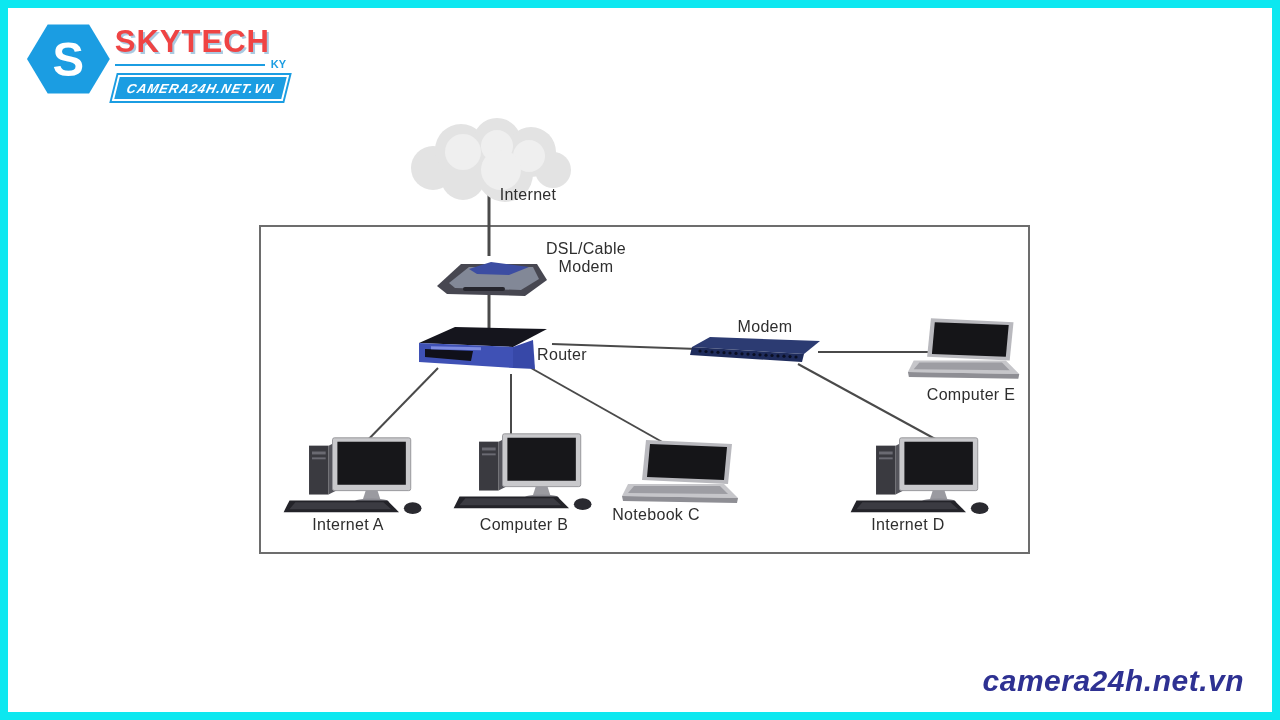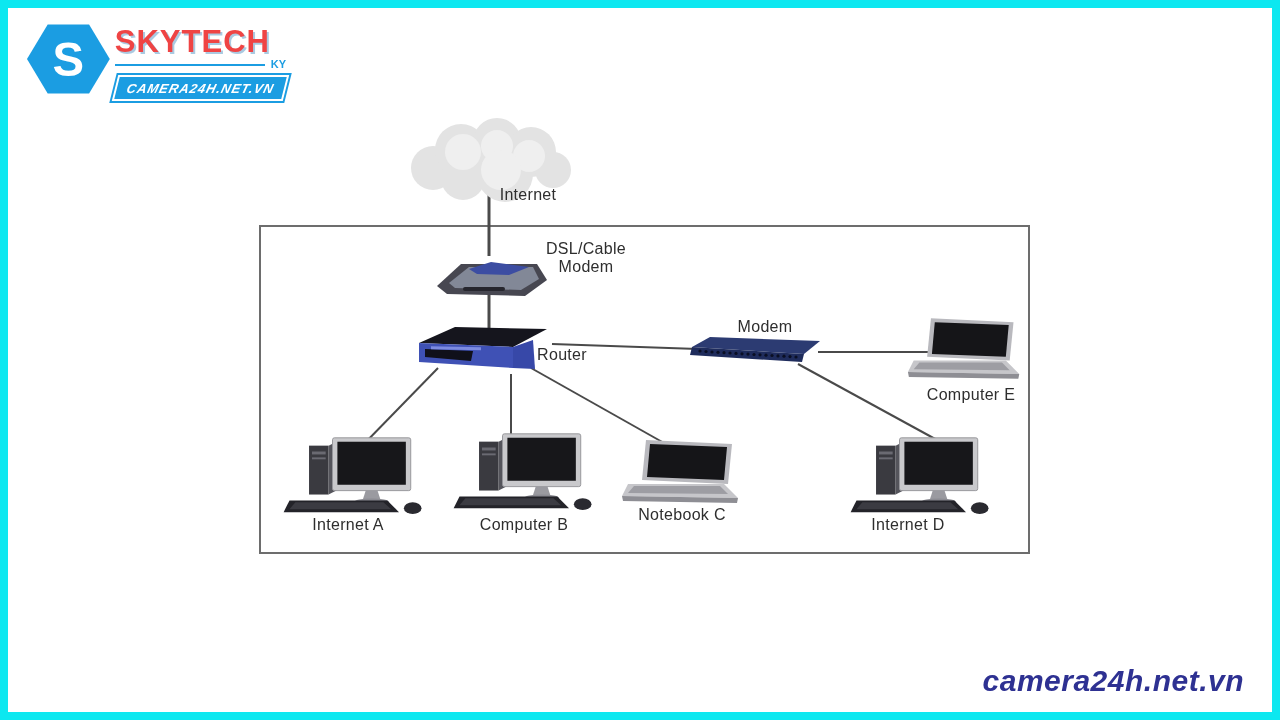--- a/index.html
+++ b/index.html
@@ -201,21 +201,21 @@
   </svg>
   <div class="node-label" style="left:456px; top:508px; width:120px;">Computer B</div>
 
   <svg class="abs" style="left:612px; top:430px;" width="125" height="72" viewBox="0 0 125 72">
     <polygon points="26,2 112,6 108,46 22,42" fill="#b9b9be"></polygon>
     <polygon points="30,6 107,9 104,42 27,39" fill="#151518"></polygon>
     <polygon points="8,46 104,46 118,60 2,58" fill="#c6c6ca"></polygon>
     <polygon points="14,48 100,48 108,56 8,55" fill="#9d9da3"></polygon>
     <polygon points="2,58 118,60 117,65 3,63" fill="#8e8e94"></polygon>
   </svg>
-  <div class="node-label" style="left:614px; top:498px; width:120px;">Notebook C</div>
+  <div class="node-label" style="left:588px; top:498px; width:120px;">Notebook C</div>
 
   <svg class="abs" style="left:838px; top:422px;" width="152" height="88" viewBox="0 0 150 90">
     <rect x="28" y="16" width="20" height="50" fill="#3a3a40"></rect>
     <polygon points="48,16 56,12 56,62 48,66" fill="#55555c"></polygon>
     <rect x="31" y="22" width="14" height="3" fill="#6a6a72"></rect>
     <rect x="31" y="28" width="14" height="2" fill="#6a6a72"></rect>
     <rect x="52" y="8" width="80" height="54" rx="2" fill="#c9c9cc" stroke="#97979b" stroke-width="1"></rect>
     <rect x="57" y="12" width="70" height="44" fill="#17171a"></rect>
     <polygon points="86,62 98,62 101,71 83,71" fill="#9a9aa0"></polygon>
     <ellipse cx="92" cy="74" rx="18" ry="4" fill="#8b8b92"></ellipse>

